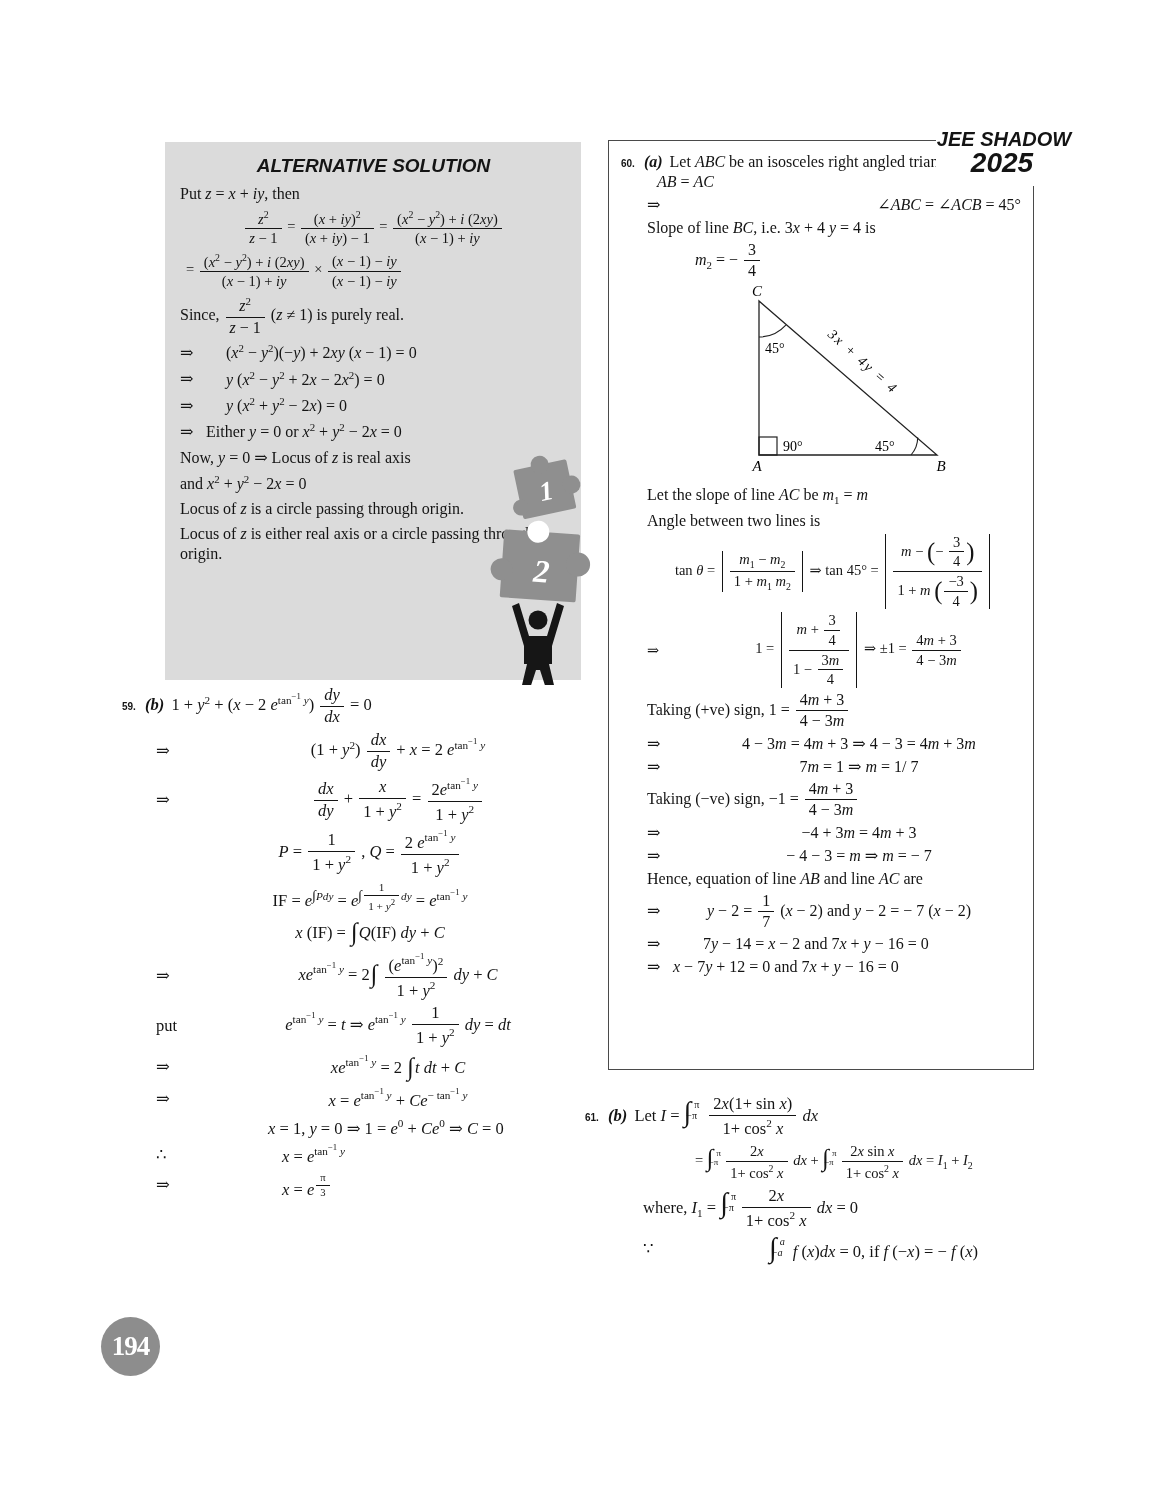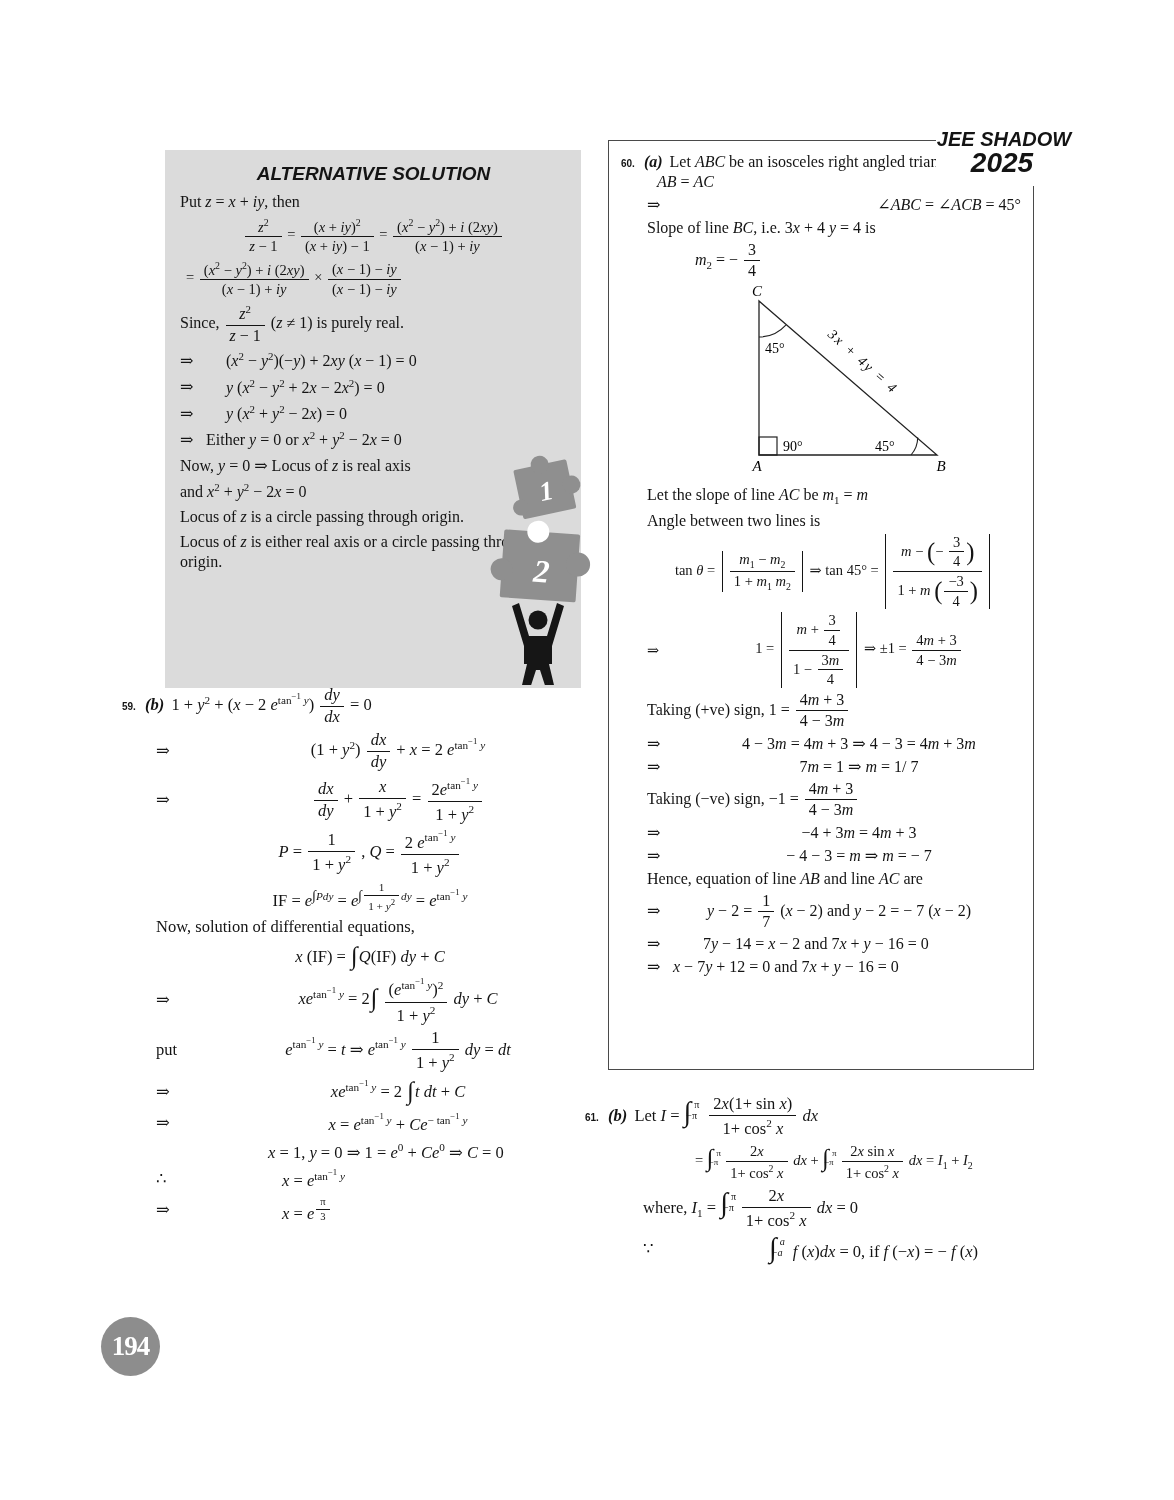--- a/index.html
+++ b/index.html
@@ -36,21 +36,21 @@
   .ii { font-size:1.5em; vertical-align:-2px; margin:0 1px; }
   .ii2 { font-size:1.25em; }
   .fx .f { font-size:.95em; }
   .iw { display:inline-flex; align-items:center; white-space:nowrap; margin-right:1px; }
   .iw .sg { font-size:1.7em; line-height:.9; }
   .iw .ilims { display:inline-flex; flex-direction:column; font-size:.62em; line-height:1.05; margin-left:-2px; margin-right:2px; }
   .iw .hi { transform:translateX(5px); }
   .iw .lo { transform:translateX(-3px); }
 
   
-  .altbox { left:165px; top:150px; width:416px; min-height:538px; background:var(--box_bg,#dbdbdb); padding:10px 14px 10px 15px; }
+  .altbox { left:165px; top:142px; width:416px; min-height:538px; background:var(--box_bg,#dbdbdb); padding:10px 14px 10px 15px; }
   .alt-title { text-align:center; font-family:"Liberation Sans","DejaVu Sans",sans-serif; font-weight:bold; font-style:italic; font-size:19px; margin:2px 0 6px 0; }
   .altbox { font-size:16px; }
   .altbox .mline { margin:5px 0; }
   .altbox .mk { flex:0 0 46px; }
 
   .p59 { left:122px; top:682px; width:462px; }
   .p59 .mline { padding-left:34px; margin:4px 0; }
 
   .badge { left:101px; top:1317px; width:59px; height:59px; border-radius:50%; background:var(--badge_bg,#8d8d8d);
            display:flex; align-items:center; justify-content:center;
@@ -206,23 +206,20 @@
               <span class="n">2 <i>e</i><sup>tan<sup>−1</sup> <i>y</i></sup></span>
               <span class="d">1 + <i>y</i><sup>2</sup></span>
             </span></span>
         </div>
         <div class="mline ctr">
           <span class="bd">IF = <i>e</i><sup><span class="ii2">∫</span><i>Pdy</i></sup> = <i>e</i><sup><span class="ii2">∫</span><span class="f">
                 <span class="n">1</span>
                 <span class="d">1 + <i>y</i><sup>2</sup></span>
               </span><i>dy</i></sup> = <i>e</i><sup>tan<sup>−1</sup> <i>y</i></sup></span>
         </div>
-        <div class="mline">
-          <span class="bd">Now, solution of differential equations,</span>
-        </div>
         <div class="mline ctr">
           <span class="bd"><i>x</i> (IF) = <span class="ii">∫</span><i>Q</i>(IF) <i>dy</i> + <i>C</i></span>
         </div>
         <div class="mline ctr">
           <span class="mk">⇒</span>
           <span class="bd"><i>xe</i><sup>tan<sup>−1</sup> <i>y</i></sup> = 2<span class="ii">∫</span> <span class="f">
               <span class="n">(<i>e</i><sup>tan<sup>−1</sup> <i>y</i></sup>)<sup>2</sup></span>
               <span class="d">1 + <i>y</i><sup>2</sup></span>
             </span> <i>dy</i> + <i>C</i></span>
         </div>

